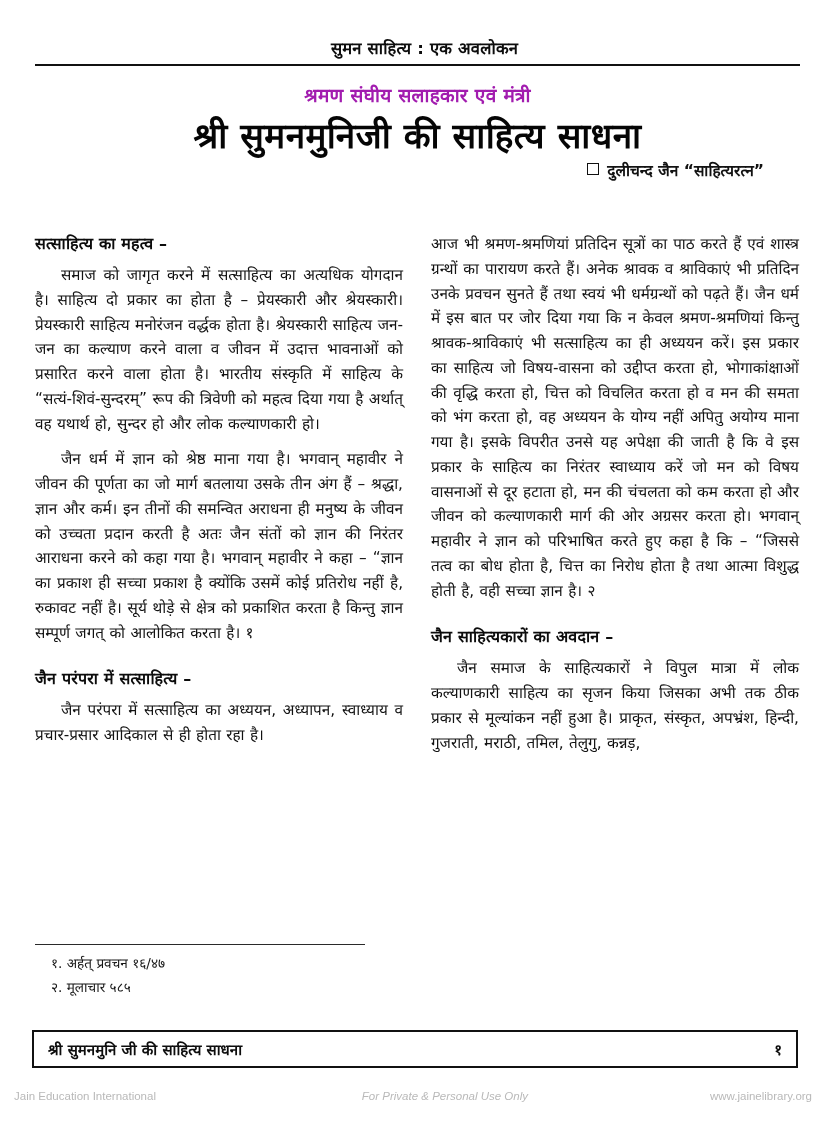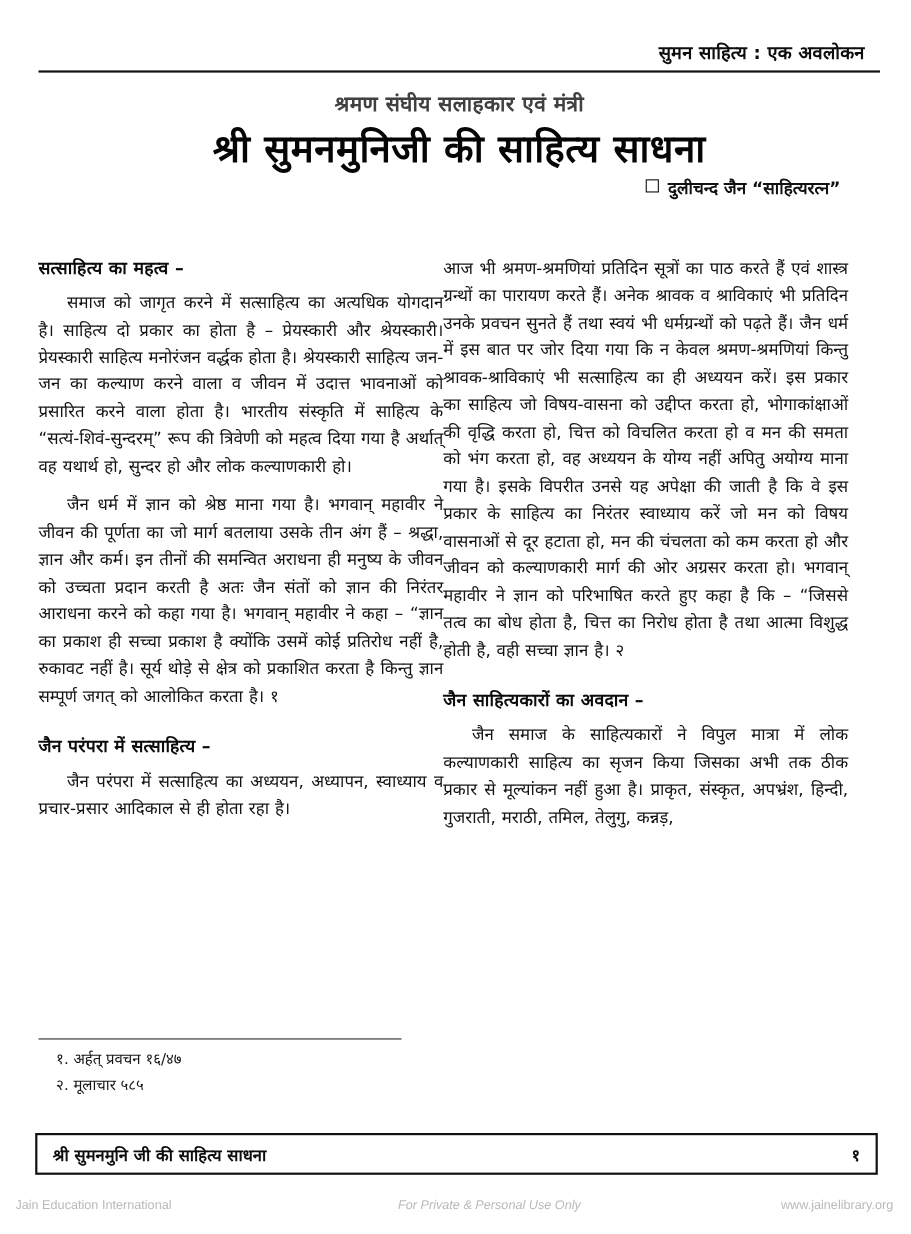--- a/index.html
+++ b/index.html
@@ -22,23 +22,23 @@
     inset: 0;
     width: 828px;
     height: 1122px;
     box-sizing: border-box;
   }
 
   
   .running-header {
     position: absolute;
     top: 36px;
-    left: 21px;
-    width: 765px;
-    text-align: right;
+    left: 42px;
+    width: 765px;
+    text-align: center;
     font-family: "DejaVu Sans", "Liberation Sans", sans-serif;
     font-weight: 700;
     font-size: 16.5px;
     letter-spacing: .2px;
     color: #0d0d0d;
   }
   .header-rule {
     position: absolute;
     top: 64px;
     left: 35px;
@@ -52,21 +52,21 @@
     position: absolute;
     top: 84px;
     left: 35px;
     width: 765px;
     text-align: center;
   }
   .kicker {
     font-family: "DejaVu Sans", "Liberation Sans", sans-serif;
     font-weight: 700;
     font-size: 19px;
-    color: #404040;
+    color: #a21caf;
     line-height: 1.25;
     letter-spacing: .3px;
   }
   .main-title {
     font-family: "DejaVu Sans", "Liberation Sans", sans-serif;
     font-weight: 700;
     font-size: 35px;
     line-height: 1.3;
     color: #050505;
     margin-top: 6px;
@@ -90,20 +90,21 @@
   }
 
   
   .columns {
     position: absolute;
     top: 232px;
     left: 35px;
     width: 765px;
     height: 708px;
     display: flex;
+    gap: 28px;
   }
   .col {
     width: 368px;
     flex: 0 0 368px;
   }
 
   .sec-head {
     font-family: "DejaVu Sans", "Liberation Sans", sans-serif;
     font-weight: 700;
     font-size: 16px;

